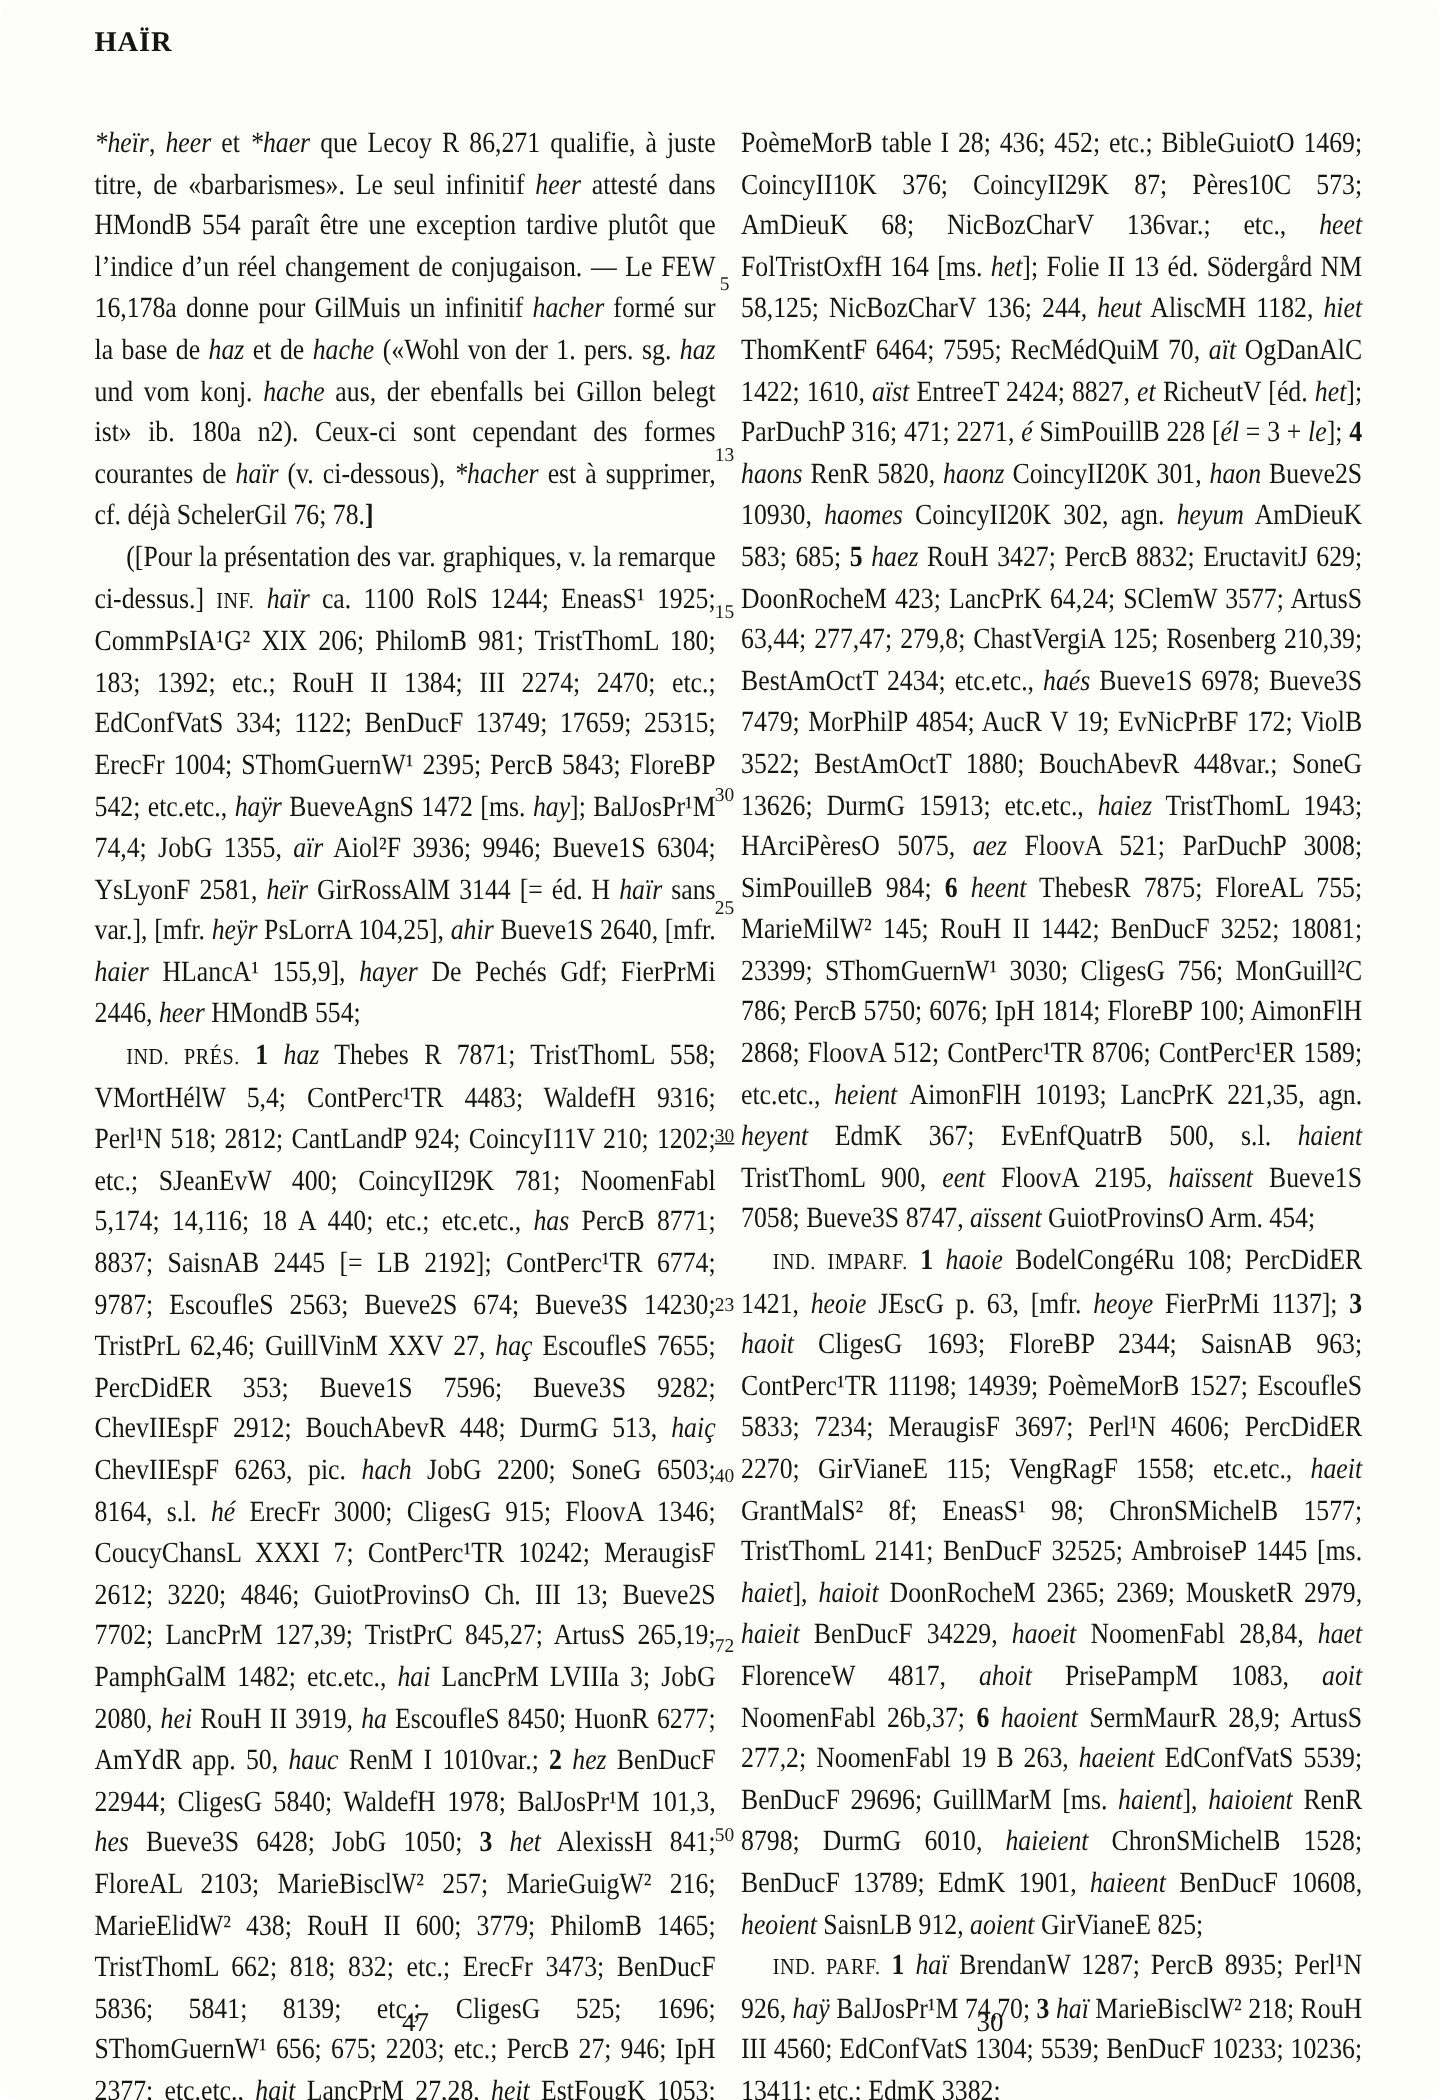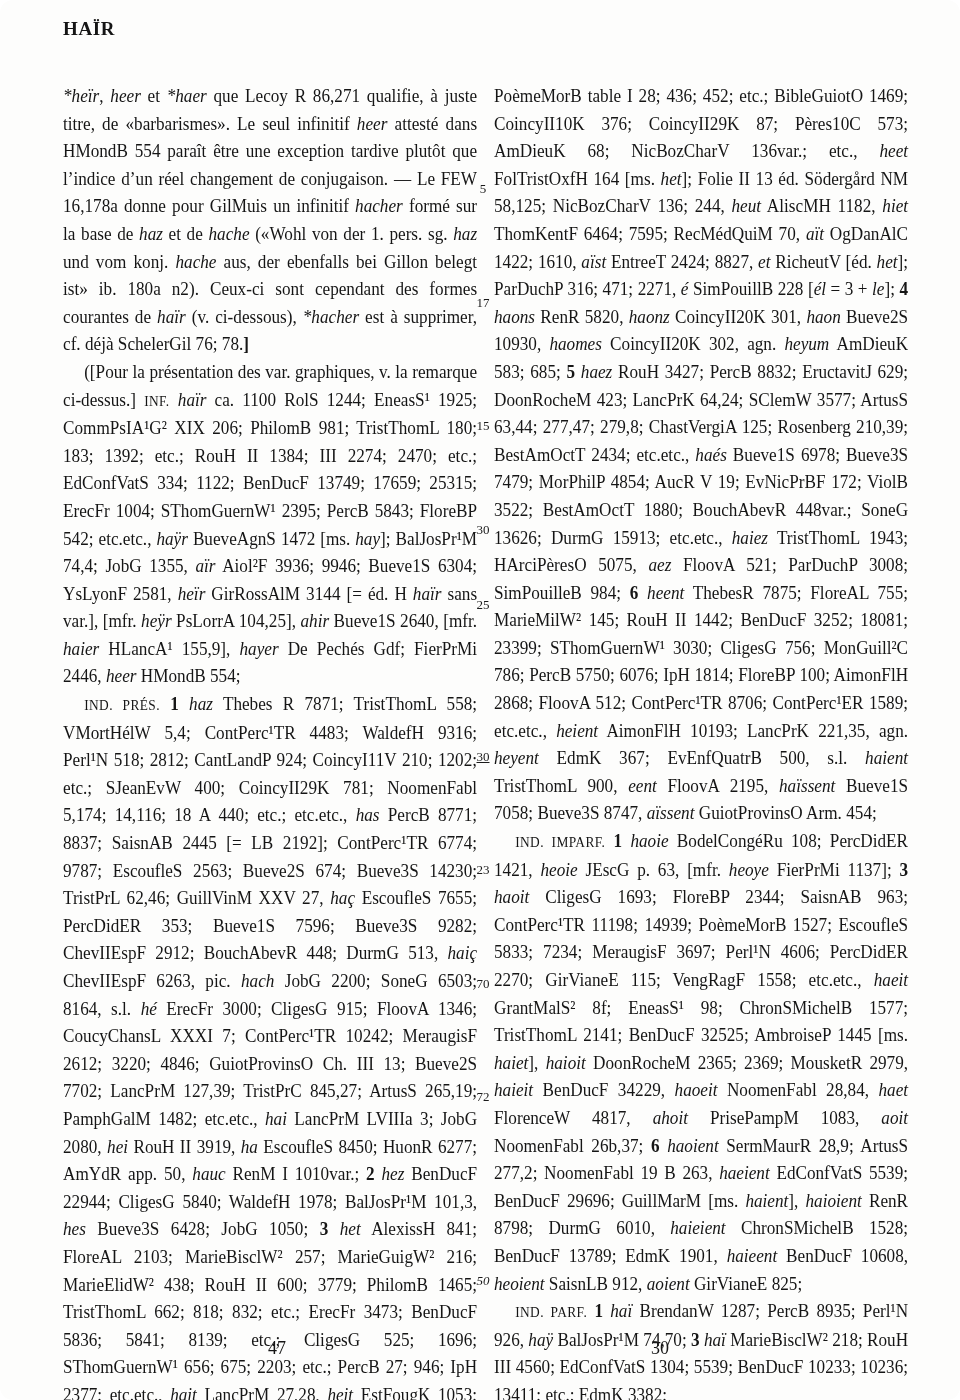--- a/index.html
+++ b/index.html
@@ -71,29 +71,29 @@
   <div class="col col-left">
     <div class="col-inner">
         <p class="para"><span class="i">*heïr</span><span>, </span><span class="i">heer</span><span> et </span><span class="i">*haer</span><span> que Lecoy R 86,271 qualifie, à juste titre, de «barbarismes». Le seul infinitif </span><span class="i">heer</span><span> attesté dans HMondB 554 paraît être une exception tardive plutôt que l’indice d’un réel changement de conjugaison. — Le FEW 16,178a donne pour GilMuis un infinitif </span><span class="i">hacher</span><span> formé sur la base de </span><span class="i">haz</span><span> et de </span><span class="i">hache</span><span> («Wohl von der 1. pers. sg. </span><span class="i">haz</span><span> und vom konj. </span><span class="i">hache</span><span> aus, der ebenfalls bei Gillon belegt ist» ib. 180a n2). Ceux-ci sont cependant des formes courantes de </span><span class="i">haïr</span><span> (v. ci-dessous), </span><span class="i">*hacher</span><span> est à supprimer, cf. déjà SchelerGil 76; 78.</span><span class="b">]</span></p>
         <p class="para indent"><span>([Pour la présentation des var. graphiques, v. la remarque ci-dessus.] </span><span class="sc">INF.</span><span> </span><span class="i">haïr</span><span> ca. 1100 RolS 1244; EneasS¹ 1925; CommPsIA¹G² XIX 206; PhilomB 981; TristThomL 180; 183; 1392; etc.; RouH II 1384; III 2274; 2470; etc.; EdConfVatS 334; 1122; BenDucF 13749; 17659; 25315; ErecFr 1004; SThomGuernW¹ 2395; PercB 5843; FloreBP 542; etc.etc., </span><span class="i">haÿr</span><span> BueveAgnS 1472 [ms. </span><span class="i">hay</span><span>]; BalJosPr¹M 74,4; JobG 1355, </span><span class="i">aïr</span><span> Aiol²F 3936; 9946; Bueve1S 6304; YsLyonF 2581, </span><span class="i">heïr</span><span> GirRossAlM 3144 [= éd. H </span><span class="i">haïr</span><span> sans var.], [mfr. </span><span class="i">heÿr</span><span> PsLorrA 104,25], </span><span class="i">ahir</span><span> Bueve1S 2640, [mfr. </span><span class="i">haier</span><span> HLancA¹ 155,9], </span><span class="i">hayer</span><span> De Pechés Gdf; FierPrMi 2446, </span><span class="i">heer</span><span> HMondB 554;</span></p>
         <p class="para indent"><span class="sc">IND. PRÉS.</span><span> </span><span class="b">1</span><span> </span><span class="i">haz</span><span> Thebes R 7871; TristThomL 558; VMortHélW 5,4; ContPerc¹TR 4483; WaldefH 9316; Perl¹N 518; 2812; CantLandP 924; CoincyI11V 210; 1202; etc.; SJeanEvW 400; CoincyII29K 781; NoomenFabl 5,174; 14,116; 18 A 440; etc.; etc.etc., </span><span class="i">has</span><span> PercB 8771; 8837; SaisnAB 2445 [= LB 2192]; ContPerc¹TR 6774; 9787; EscoufleS 2563; Bueve2S 674; Bueve3S 14230; TristPrL 62,46; GuillVinM XXV 27, </span><span class="i">haç</span><span> EscoufleS 7655; PercDidER 353; Bueve1S 7596; Bueve3S 9282; ChevIIEspF 2912; BouchAbevR 448; DurmG 513, </span><span class="i">haiç</span><span> ChevIIEspF 6263, pic. </span><span class="i">hach</span><span> JobG 2200; SoneG 6503; 8164, s.l. </span><span class="i">hé</span><span> ErecFr 3000; CligesG 915; FloovA 1346; CoucyChansL XXXI 7; ContPerc¹TR 10242; MeraugisF 2612; 3220; 4846; GuiotProvinsO Ch. III 13; Bueve2S 7702; LancPrM 127,39; TristPrC 845,27; ArtusS 265,19; PamphGalM 1482; etc.etc., </span><span class="i">hai</span><span> LancPrM LVIIIa 3; JobG 2080, </span><span class="i">hei</span><span> RouH II 3919, </span><span class="i">ha</span><span> EscoufleS 8450; HuonR 6277; AmYdR app. 50, </span><span class="i">hauc</span><span> RenM I 1010var.; </span><span class="b">2</span><span> </span><span class="i">hez</span><span> BenDucF 22944; CligesG 5840; WaldefH 1978; BalJosPr¹M 101,3, </span><span class="i">hes</span><span> Bueve3S 6428; JobG 1050; </span><span class="b">3</span><span> </span><span class="i">het</span><span> AlexissH 841; FloreAL 2103; MarieBisclW² 257; MarieGuigW² 216; MarieElidW² 438; RouH II 600; 3779; PhilomB 1465; TristThomL 662; 818; 832; etc.; ErecFr 3473; BenDucF 5836; 5841; 8139; etc.; CligesG 525; 1696; SThomGuernW¹ 656; 675; 2203; etc.; PercB 27; 946; IpH 2377; etc.etc., </span><span class="i">hait</span><span> LancPrM 27,28, </span><span class="i">heit</span><span> EstFougK 1053; EdmK 3900; AimonFlH 8081; 10741;</span></p>
       </div>
   </div>
 
   <div>
       <div class="gutter-num" style="top: 181px;">5</div>
-      <div class="gutter-num" style="top: 294.5px;">17</div>
-      <div class="gutter-num" style="top: 418px;">15</div>
+      <div class="gutter-num" style="top: 294.5px;">13</div>
+      <div class="gutter-num" style="top: 400px;">15</div>
       <div class="gutter-num" style="top: 521.5px;">30</div>
       <div class="gutter-num" style="top: 597px;">25</div>
       <div class="gutter-num" style="top: 748.5px; text-decoration: underline;">30</div>
       <div class="gutter-num" style="top: 862px;">23</div>
-      <div class="gutter-num" style="top: 975.5px;">70</div>
+      <div class="gutter-num" style="top: 975.5px;">40</div>
       <div class="gutter-num" style="top: 1089px;">72</div>
-      <div class="gutter-num" style="top: 1273px; font-style: italic;">50</div>
+      <div class="gutter-num" style="top: 1215px;">50</div>
     </div>
 
   <div class="col col-right">
     <div class="col-inner">
         <p class="para"><span>PoèmeMorB table I 28; 436; 452; etc.; BibleGuiotO 1469; CoincyII10K 376; CoincyII29K 87; Pères10C 573; AmDieuK 68; NicBozCharV 136var.; etc., </span><span class="i">heet</span><span> FolTristOxfH 164 [ms. </span><span class="i">het</span><span>]; Folie II 13 éd. Södergård NM 58,125; NicBozCharV 136; 244, </span><span class="i">heut</span><span> AliscMH 1182, </span><span class="i">hiet</span><span> ThomKentF 6464; 7595; RecMédQuiM 70, </span><span class="i">aït</span><span> OgDanAlC 1422; 1610, </span><span class="i">aïst</span><span> EntreeT 2424; 8827, </span><span class="i">et</span><span> RicheutV [éd. </span><span class="i">het</span><span>]; ParDuchP 316; 471; 2271, </span><span class="i">é</span><span> SimPouillB 228 [</span><span class="i">él</span><span> = 3 + </span><span class="i">le</span><span>]; </span><span class="b">4</span><span> </span><span class="i">haons</span><span> RenR 5820, </span><span class="i">haonz</span><span> CoincyII20K 301, </span><span class="i">haon</span><span> Bueve2S 10930, </span><span class="i">haomes</span><span> CoincyII20K 302, agn. </span><span class="i">heyum</span><span> AmDieuK 583; 685; </span><span class="b">5</span><span> </span><span class="i">haez</span><span> RouH 3427; PercB 8832; EructavitJ 629; DoonRocheM 423; LancPrK 64,24; SClemW 3577; ArtusS 63,44; 277,47; 279,8; ChastVergiA 125; Rosenberg 210,39; BestAmOctT 2434; etc.etc., </span><span class="i">haés</span><span> Bueve1S 6978; Bueve3S 7479; MorPhilP 4854; AucR V 19; EvNicPrBF 172; ViolB 3522; BestAmOctT 1880; BouchAbevR 448var.; SoneG 13626; DurmG 15913; etc.etc., </span><span class="i">haiez</span><span> TristThomL 1943; HArciPèresO 5075, </span><span class="i">aez</span><span> FloovA 521; ParDuchP 3008; SimPouilleB 984; </span><span class="b">6</span><span> </span><span class="i">heent</span><span> ThebesR 7875; FloreAL 755; MarieMilW² 145; RouH II 1442; BenDucF 3252; 18081; 23399; SThomGuernW¹ 3030; CligesG 756; MonGuill²C 786; PercB 5750; 6076; IpH 1814; FloreBP 100; AimonFlH 2868; FloovA 512; ContPerc¹TR 8706; ContPerc¹ER 1589; etc.etc., </span><span class="i">heient</span><span> AimonFlH 10193; LancPrK 221,35, agn. </span><span class="i">heyent</span><span> EdmK 367; EvEnfQuatrB 500, s.l. </span><span class="i">haient</span><span> TristThomL 900, </span><span class="i">eent</span><span> FloovA 2195, </span><span class="i">haïssent</span><span> Bueve1S 7058; Bueve3S 8747, </span><span class="i">aïssent</span><span> GuiotProvinsO Arm. 454;</span></p>
         <p class="para indent"><span class="sc">IND. IMPARF.</span><span> </span><span class="b">1</span><span> </span><span class="i">haoie</span><span> BodelCongéRu 108; PercDidER 1421, </span><span class="i">heoie</span><span> JEscG p. 63, [mfr. </span><span class="i">heoye</span><span> FierPrMi 1137]; </span><span class="b">3</span><span> </span><span class="i">haoit</span><span> CligesG 1693; FloreBP 2344; SaisnAB 963; ContPerc¹TR 11198; 14939; PoèmeMorB 1527; EscoufleS 5833; 7234; MeraugisF 3697; Perl¹N 4606; PercDidER 2270; GirVianeE 115; VengRagF 1558; etc.etc., </span><span class="i">haeit</span><span> GrantMalS² 8f; EneasS¹ 98; ChronSMichelB 1577; TristThomL 2141; BenDucF 32525; AmbroiseP 1445 [ms. </span><span class="i">haiet</span><span>], </span><span class="i">haioit</span><span> DoonRocheM 2365; 2369; MousketR 2979, </span><span class="i">haieit</span><span> BenDucF 34229, </span><span class="i">haoeit</span><span> NoomenFabl 28,84, </span><span class="i">haet</span><span> FlorenceW 4817, </span><span class="i">ahoit</span><span> PrisePampM 1083, </span><span class="i">aoit</span><span> NoomenFabl 26b,37; </span><span class="b">6</span><span> </span><span class="i">haoient</span><span> SermMaurR 28,9; ArtusS 277,2; NoomenFabl 19 B 263, </span><span class="i">haeient</span><span> EdConfVatS 5539; BenDucF 29696; GuillMarM [ms. </span><span class="i">haient</span><span>], </span><span class="i">haioient</span><span> RenR 8798; DurmG 6010, </span><span class="i">haieient</span><span> ChronSMichelB 1528; BenDucF 13789; EdmK 1901, </span><span class="i">haieent</span><span> BenDucF 10608, </span><span class="i">heoient</span><span> SaisnLB 912, </span><span class="i">aoient</span><span> GirVianeE 825;</span></p>
         <p class="para indent"><span class="sc">IND. PARF.</span><span> </span><span class="b">1</span><span> </span><span class="i">haï</span><span> BrendanW 1287; PercB 8935; Perl¹N 926, </span><span class="i">haÿ</span><span> BalJosPr¹M 74,70; </span><span class="b">3</span><span> </span><span class="i">haï</span><span> MarieBisclW² 218; RouH III 4560; EdConfVatS 1304; 5539; BenDucF 10233; 10236; 13411; etc.; EdmK 3382;</span></p>
       </div>
   </div>
 

